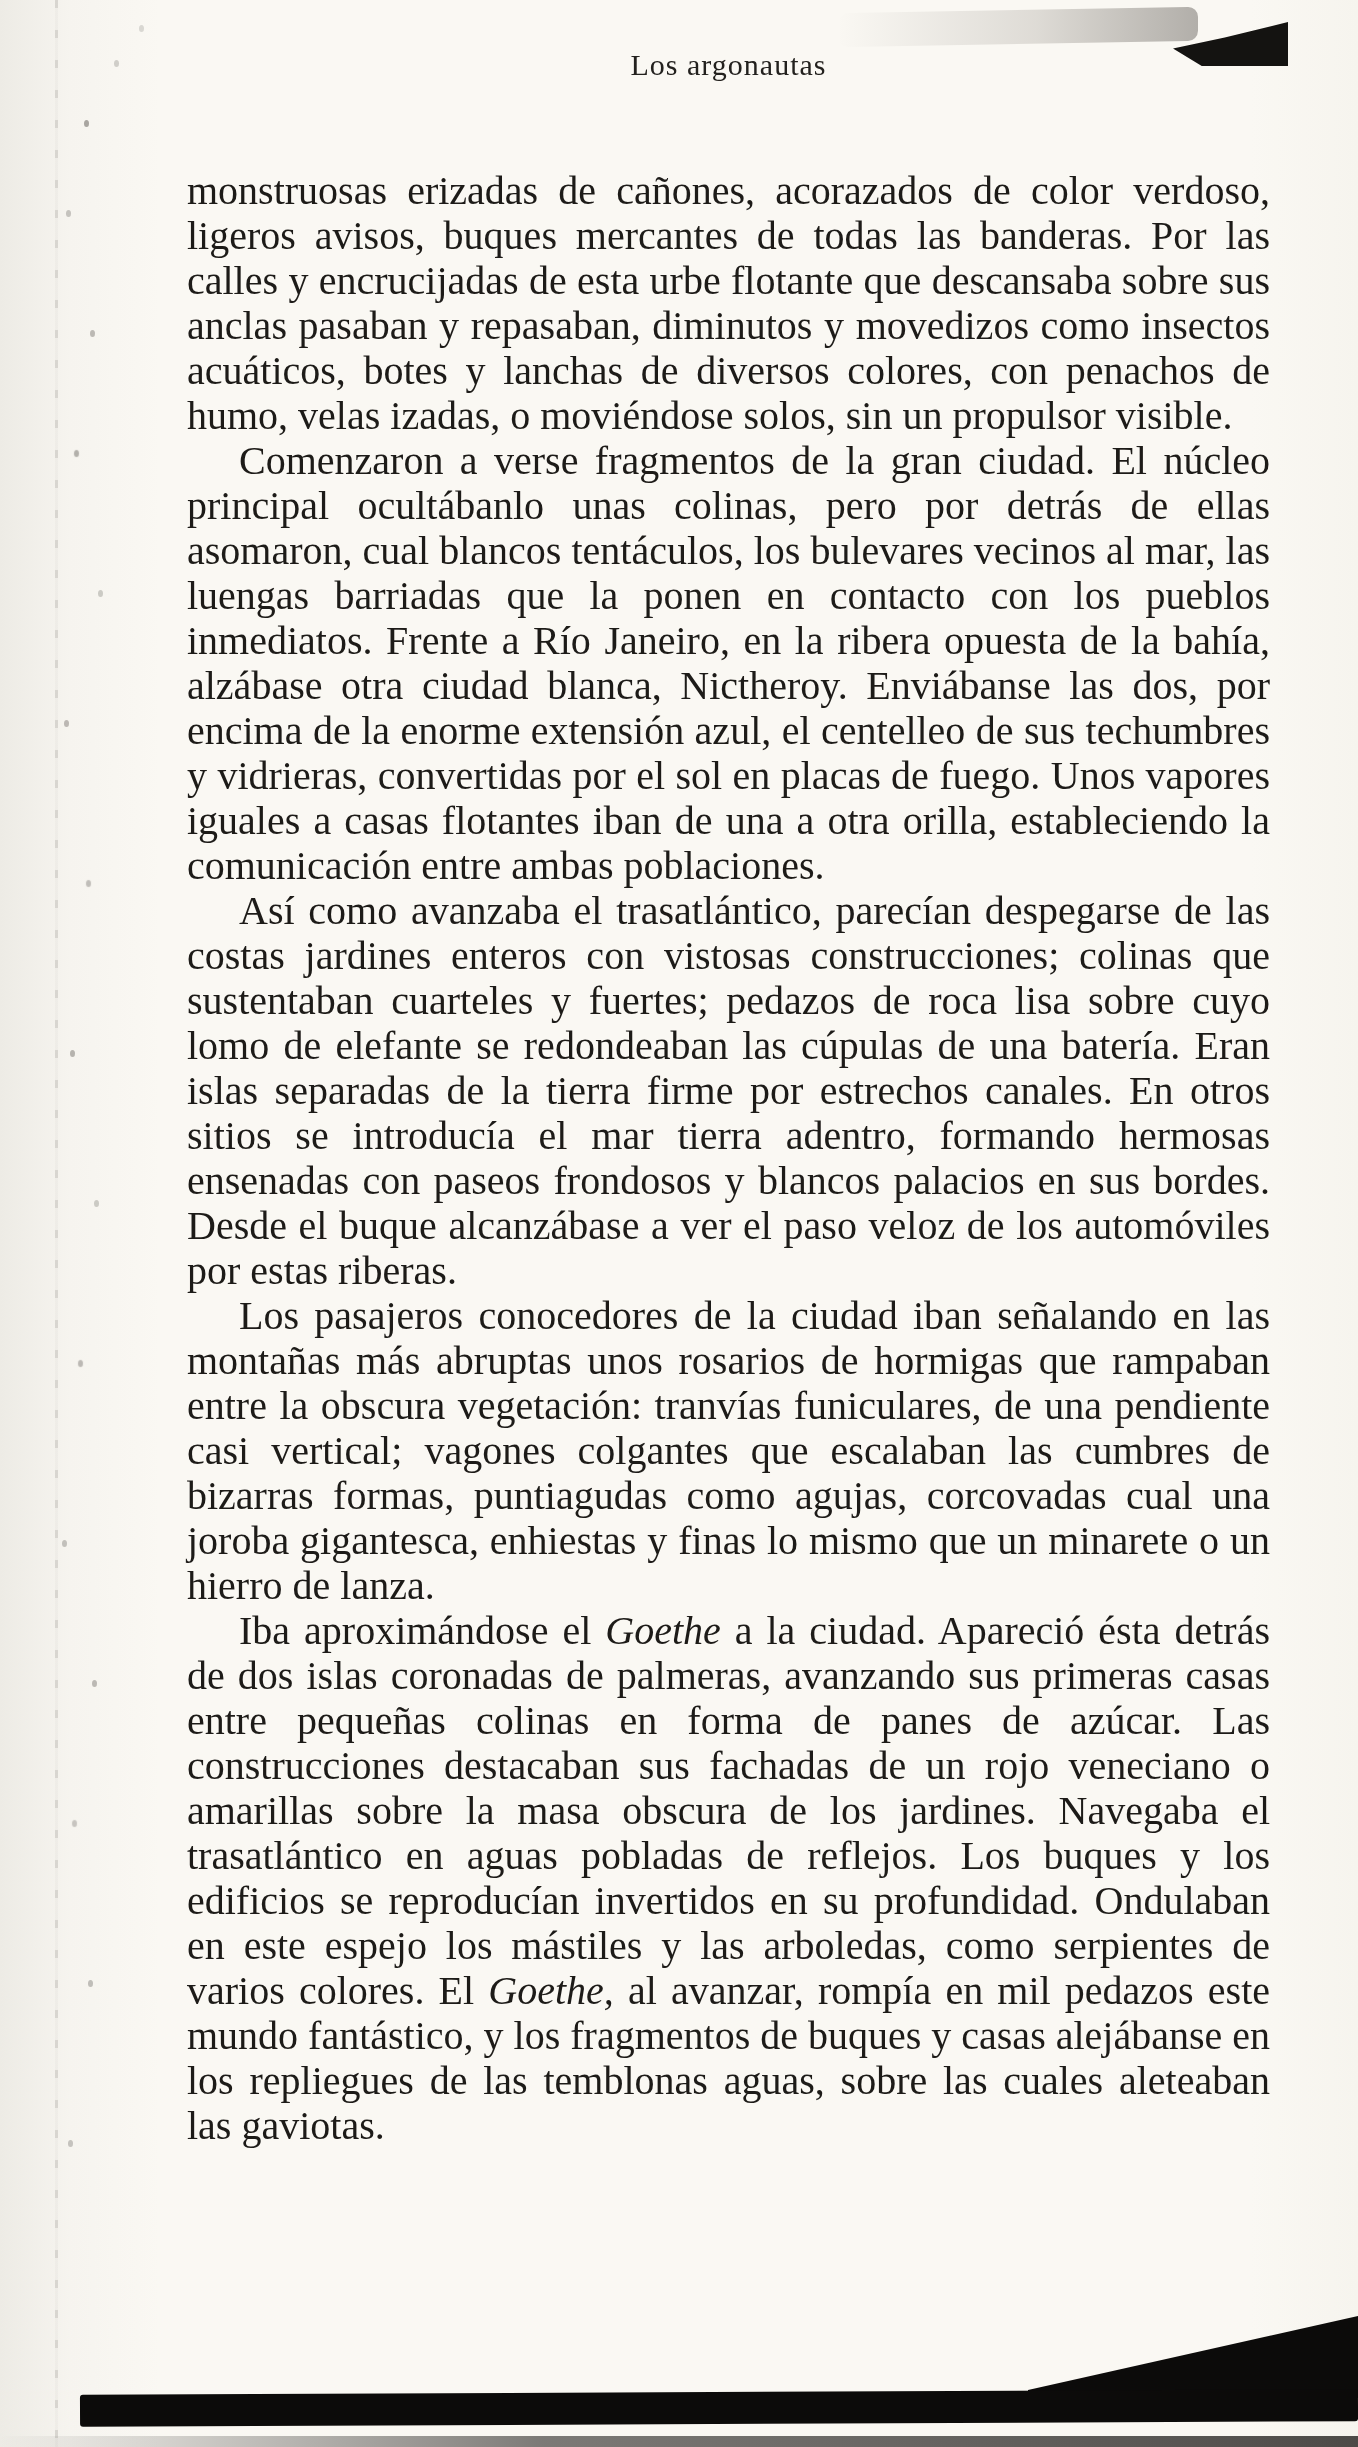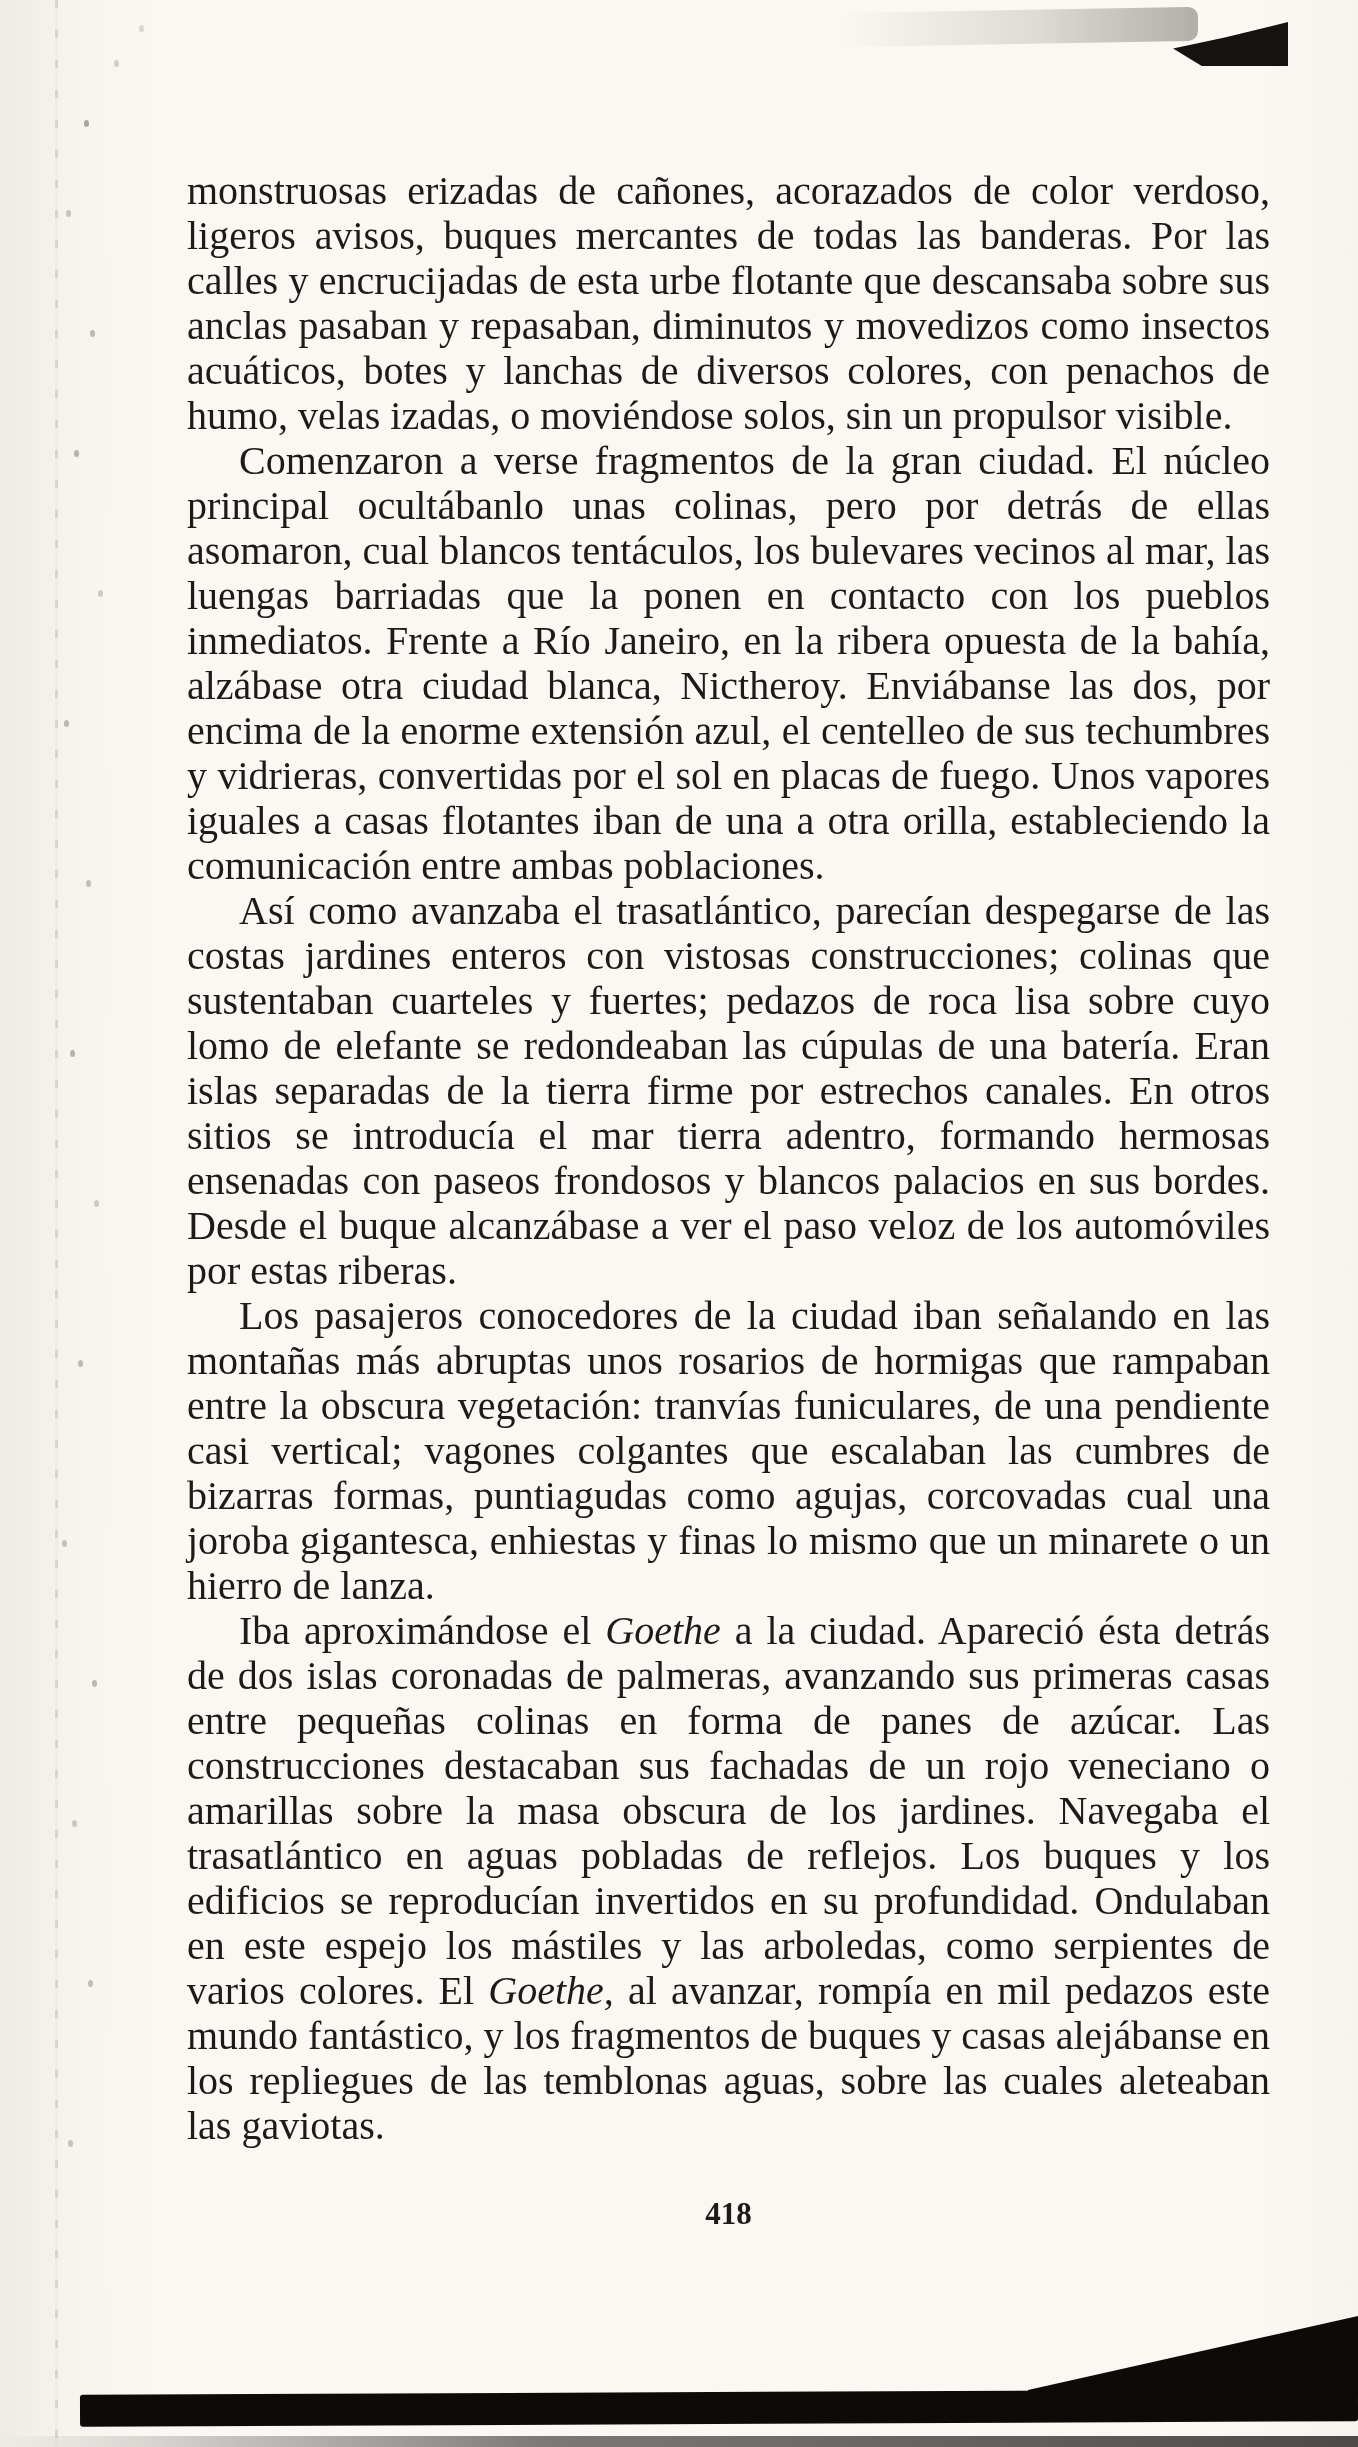--- a/index.html
+++ b/index.html
@@ -106,28 +106,28 @@
 </head>
 <body>
 
 <div class="page">
 
   <div class="gutter-line"></div>
   <div class="speck"></div>
   <div class="corner-smudge"></div>
   <div class="corner-tear"></div>
 
+  <div class="running-head">Los argonautas</div>
 
   <div class="page-body">
       <p class=""><span>monstruosas erizadas de cañones, acorazados de color verdoso, ligeros avisos, buques mercantes de todas las banderas. Por las calles y encrucijadas de esta urbe flotante que descansaba sobre sus anclas pasaban y repasaban, diminutos y movedizos como insectos acuáticos, botes y lanchas de diversos colores, con penachos de humo, velas izadas, o moviéndose solos, sin un propulsor visible.</span></p>
       <p class="indent"><span>Comenzaron a verse fragmentos de la gran ciudad. El núcleo principal ocultábanlo unas colinas, pero por detrás de ellas asomaron, cual blancos tentáculos, los bulevares vecinos al mar, las luengas barriadas que la ponen en contacto con los pueblos inmediatos. Frente a Río Janeiro, en la ribera opuesta de la bahía, alzábase otra ciudad blanca, Nictheroy. Enviábanse las dos, por encima de la enorme extensión azul, el centelleo de sus techumbres y vidrieras, convertidas por el sol en placas de fuego. Unos vapores iguales a casas flotantes iban de una a otra orilla, estableciendo la comunicación entre ambas poblaciones.</span></p>
       <p class="indent"><span>Así como avanzaba el trasatlántico, parecían despegarse de las costas jardines enteros con vistosas construcciones; colinas que sustentaban cuarteles y fuertes; pedazos de roca lisa sobre cuyo lomo de elefante se redondeaban las cúpulas de una batería. Eran islas separadas de la tierra firme por estrechos canales. En otros sitios se introducía el mar tierra adentro, formando hermosas ensenadas con paseos frondosos y blancos palacios en sus bordes. Desde el buque alcanzábase a ver el paso veloz de los automóviles por estas riberas.</span></p>
       <p class="indent"><span>Los pasajeros conocedores de la ciudad iban señalando en las montañas más abruptas unos rosarios de hormigas que rampaban entre la obscura vegetación: tranvías funiculares, de una pendiente casi vertical; vagones colgantes que escalaban las cumbres de bizarras formas, puntiagudas como agujas, corcovadas cual una joroba gigantesca, enhiestas y finas lo mismo que un minarete o un hierro de lanza.</span></p>
       <p class="indent"><span>Iba aproximándose el </span><span class="it">Goethe</span><span> a la ciudad. Apareció ésta detrás de dos islas coronadas de palmeras, avanzando sus primeras casas entre pequeñas colinas en forma de panes de azúcar. Las construcciones destacaban sus fachadas de un rojo veneciano o amarillas sobre la masa obscura de los jardines. Navegaba el trasatlántico en aguas pobladas de reflejos. Los buques y los edificios se reproducían invertidos en su profundidad. Ondulaban en este espejo los mástiles y las arboledas, como serpientes de varios colores. El </span><span class="it">Goethe,</span><span> al avanzar, rompía en mil pedazos este mundo fantástico, y los fragmentos de buques y casas alejábanse en los repliegues de las temblonas aguas, sobre las cuales aleteaban las gaviotas.</span></p>
     </div>
 
-  <div class="page-number">418</div>
 
   <div class="bottom-wedge"></div>
   <div class="bottom-band"></div>
   <div class="bottom-edge"></div>
 
 </div>
 
 </body></html>

